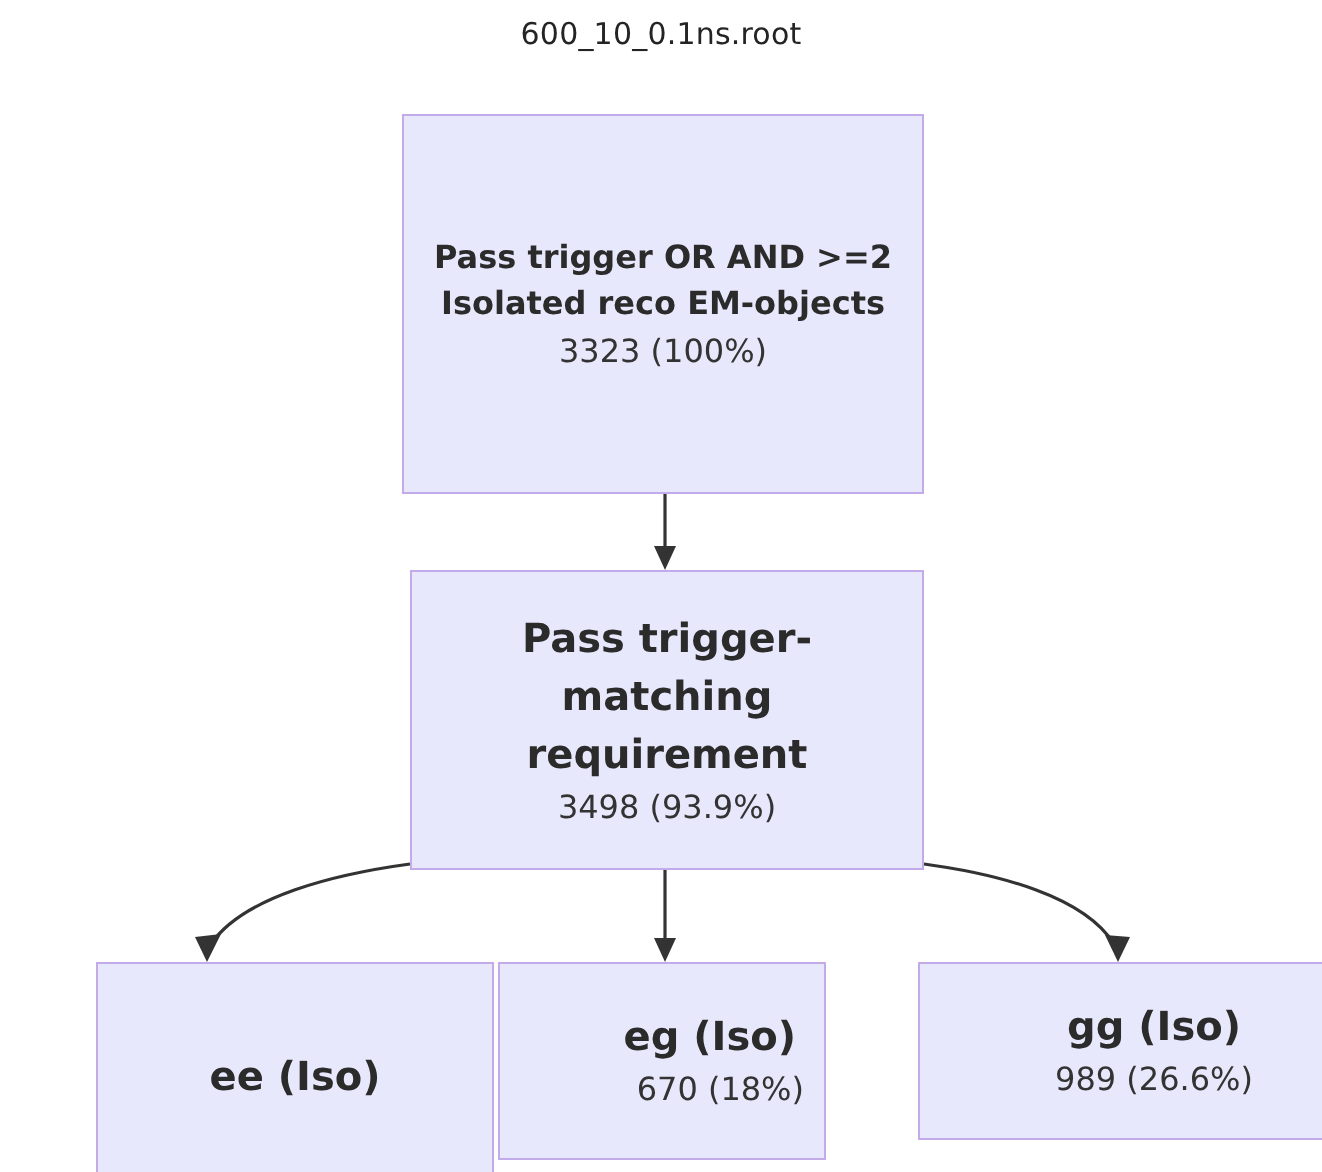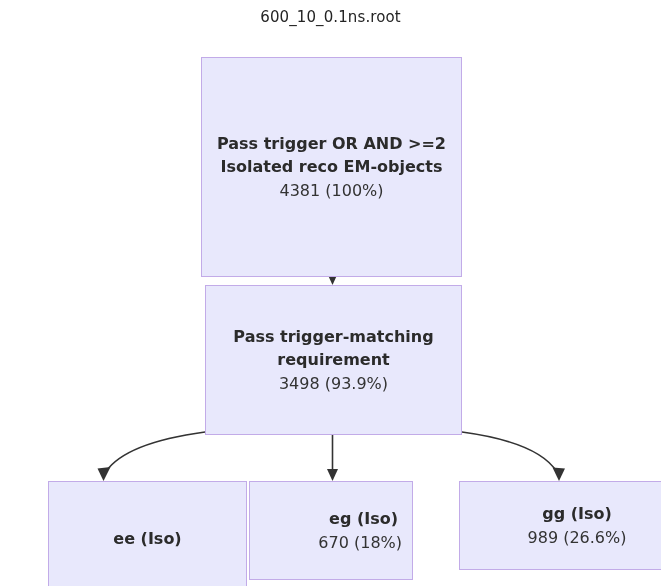--- a/index.html
+++ b/index.html
@@ -35,34 +35,34 @@
     background: #e8e8fc;
     border: 1.6px solid #c2abe8;
     display: flex;
     flex-direction: column;
     align-items: center;
     justify-content: center;
     text-align: center;
   }
   .node .label {
     font-weight: bold;
-    font-size: 16px;
+    font-size: 20px;
     color: #2b2b2b;
     line-height: 1.45;
     padding: 0 14px;
   }
   .node .count {
     font-weight: normal;
     font-size: 16px;
     color: #333333;
     line-height: 1.45;
     padding: 0 10px;
   }
   
-  #node-root   { left: 201px; top: 57px;  width: 261px; height: 220px; }
+  #node-root   { left: 201px; top: 57px;  width: 261px; height: 190px; }
   #node-root .label { font-size: 16px; }
   #node-match  { left: 205px; top: 285px; width: 257px; height: 150px; }
   #node-ee     { left: 4px;   top: 481px; width: 199px; height: 115px; margin-left: 44px; }
   #node-eg     { left: 249px; top: 481px; width: 164px; height: 99px; align-items: flex-end; }
   #node-gg     { left: 459px; top: 481px; width: 236px; height: 89px; }
 
   #edges {
     position: absolute;
     left: 0;
     top: 0;
@@ -105,21 +105,21 @@
     </g>
 
     <g>
       <path class="edge-path" d="M 462 432 C 499 437, 542 448, 557 472"></path>
       <polygon class="edge-head" points="559,481 552.5,467.5 565,468.5"></polygon>
     </g>
   </svg>
 
   <div class="node" id="node-root">
     <div class="label">Pass trigger OR AND &gt;=2 Isolated reco EM-objects</div>
-    <div class="count">4381 (100%)</div>
+    <div class="count">3323 (100%)</div>
   </div>
 
   <div class="node" id="node-match">
     <div class="label">Pass trigger-matching requirement</div>
     <div class="count">3498 (93.9%)</div>
   </div>
 
   <div class="node" id="node-ee">
     <div class="label">ee (Iso)</div>
   </div>

